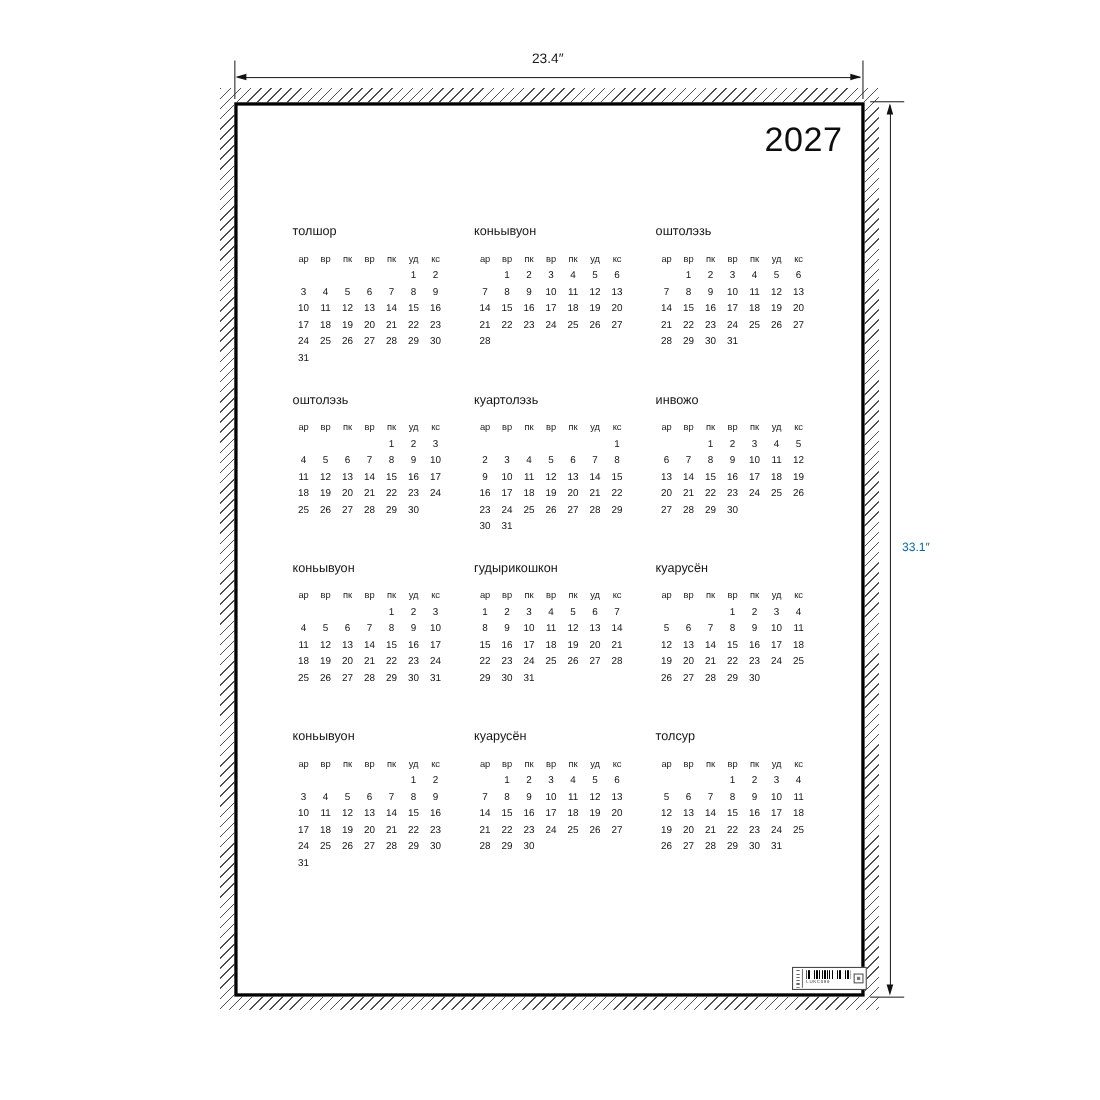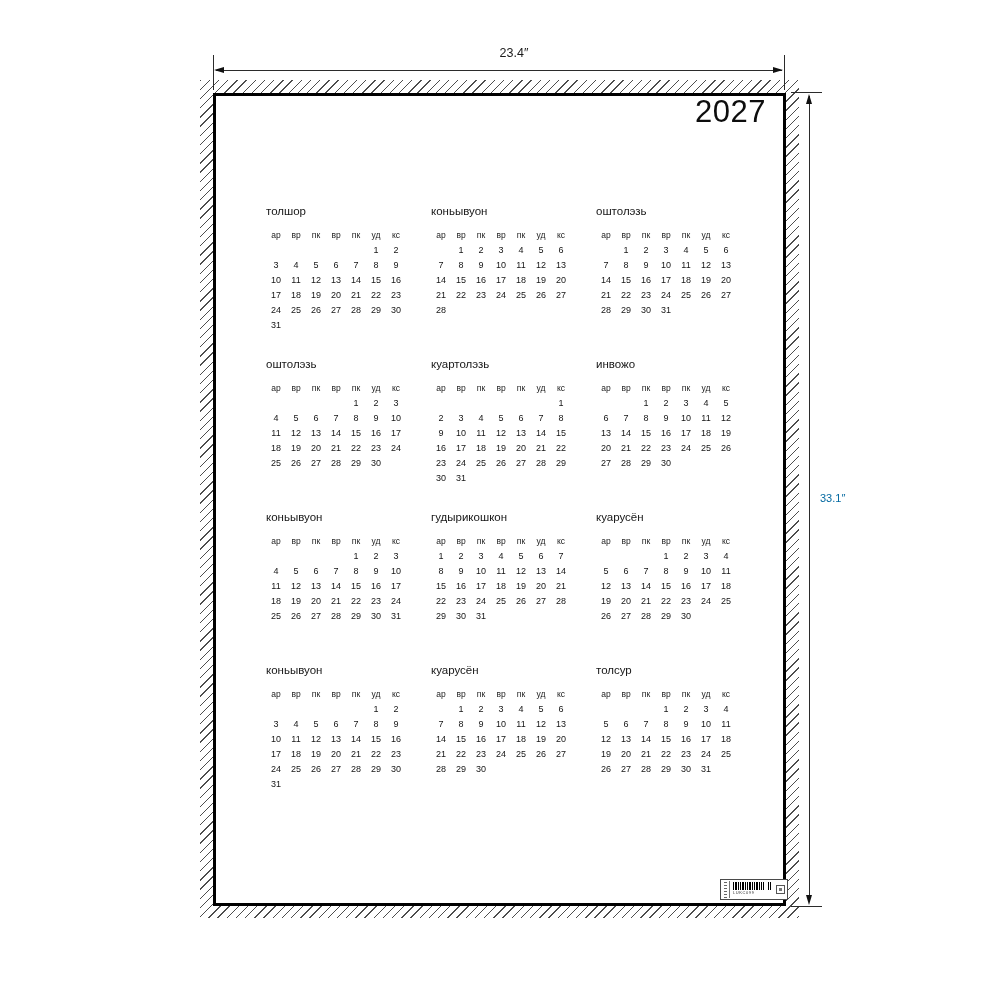--- a/index.html
+++ b/index.html
@@ -13,21 +13,21 @@
   .hatch {
     position:absolute; left:200px; top:80px; width:599px; height:838px;
     background:repeating-linear-gradient(135deg, #4d4d4d 0 1px, transparent 1px 6.5px);
   }
   
   .poster {
     position:absolute; left:213px; top:93px; width:567px; height:807px;
     background:#fff; border:3px solid #000;
   }
   .year {
-    position:absolute; top:0; right:17px;
+    position:absolute; top:15px; right:17px;
     font-size:31px; line-height:32px; letter-spacing:0.5px; color:#0d0d0d;
   }
   .months-grid {
     position:absolute; left:50px; top:108px;
     display:grid; grid-template-columns:repeat(3,140px);
     column-gap:25px; grid-auto-rows:153px;
   }
   .month { width:140px; }
   .month-title { font-size:11.5px; height:15px; line-height:15px; text-align:left; margin-bottom:9px; color:#161616; }
   .cal { display:grid; grid-template-columns:repeat(7,20px); }
@@ -49,21 +49,21 @@
     background:repeating-linear-gradient(90deg,#000 0 1px,#fff 1px 2px,#000 2px 3.5px,#fff 3.5px 5px,#000 5px 5.5px,#fff 5.5px 7px);
   }
   .bc-text { font-size:4px; line-height:6px; letter-spacing:0.6px; color:#333; white-space:nowrap; }
   .bc-box {
     width:7px; height:7px; border:1px solid #555; margin:auto 2px auto 1px;
     display:flex; align-items:center; justify-content:center;
   }
   .bc-box::after { content:""; width:3px; height:3px; background:#777; }
   
   .dim-line, .dim-ext { background:#2b2b2b; position:absolute; }
-  .dim-h-label { position:absolute; left:229px; top:46px; width:570px; text-align:center; font-size:12.5px; color:#1a1a1a; }
+  .dim-h-label { position:absolute; left:213px; top:46px; width:570px; text-align:center; font-size:12.5px; color:#1a1a1a; }
   .dim-h-line { left:216px; top:70px; width:566px; height:1px; }
   .ext-left  { left:213px; top:55px; width:1px; height:35px; }
   .ext-right { left:784px; top:55px; width:1px; height:35px; }
   .arrow { position:absolute; width:0; height:0; }
   .arrow-w { left:214px; top:67px; border-top:3.5px solid transparent; border-bottom:3.5px solid transparent; border-right:10px solid #111; }
   .arrow-e { left:773px; top:67px; border-top:3.5px solid transparent; border-bottom:3.5px solid transparent; border-left:10px solid #111; }
   .dim-v-label { position:absolute; left:820px; top:492px; font-size:11px; color:#0369a1; }
   .dim-v-line { left:809px; top:96px; width:1px; height:806px; }
   .ext-top    { left:791px; top:92px; width:31px; height:1px; }
   .ext-bottom { left:791px; top:906px; width:31px; height:1px; }

